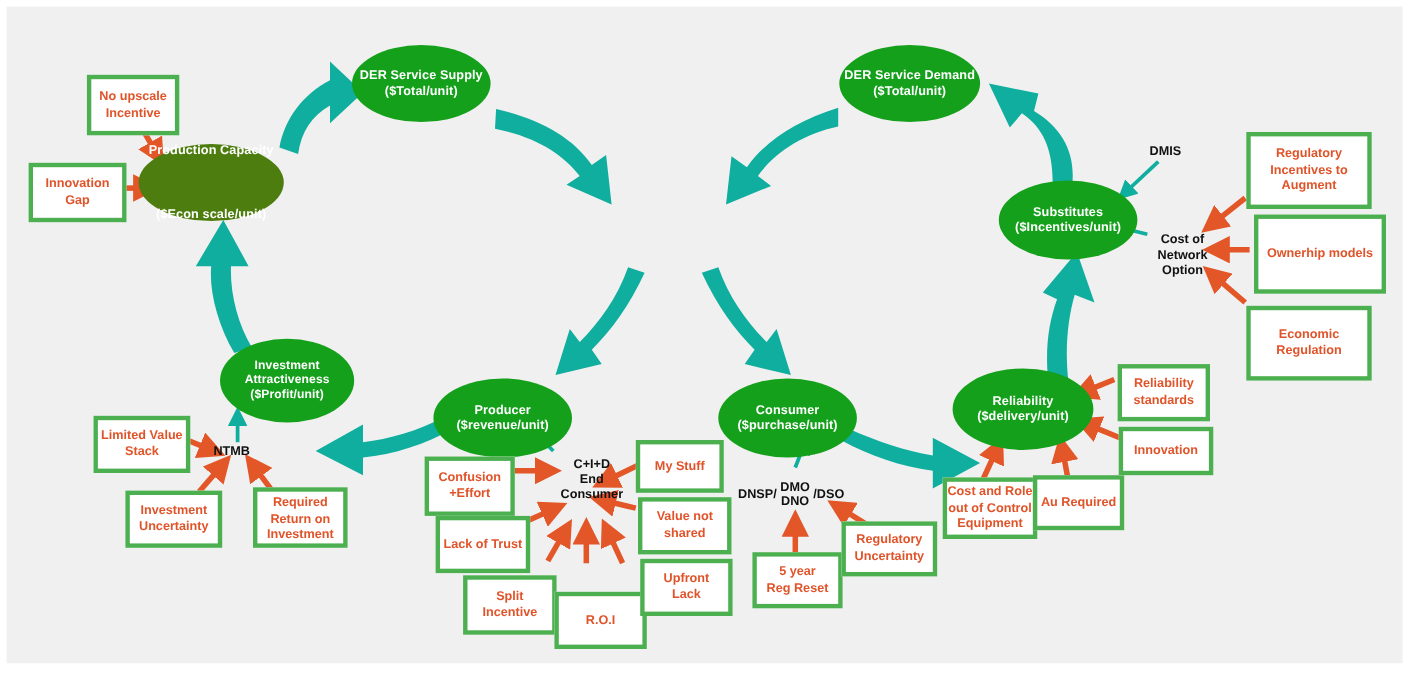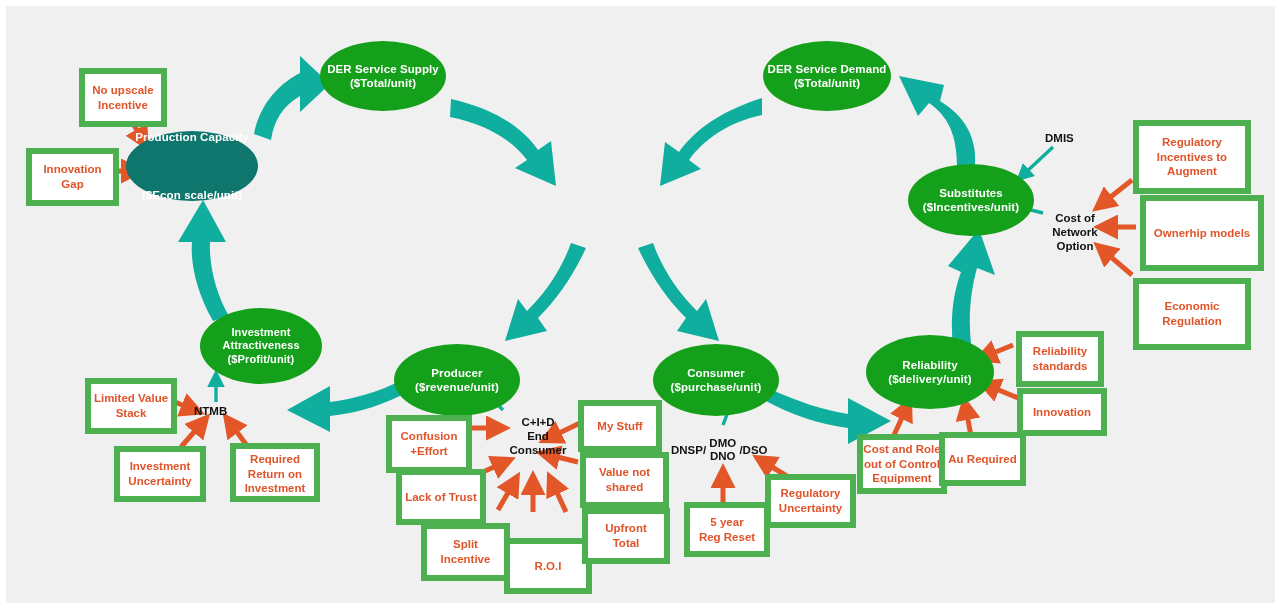--- a/index.html
+++ b/index.html
@@ -29,21 +29,21 @@
     text-align:center;
     font-weight:bold;
     line-height:1.22;
     letter-spacing:.1px;
   }
   .ellipse .l1,.ellipse .l2{display:block;white-space:nowrap;}
 
   .obox{
     position:absolute;
     background:#ffffff;
-    border:6px solid #0369a1;
+    border:4px solid #0369a1;
     color:#e0542a;
     display:flex;flex-direction:column;
     align-items:center;justify-content:center;
     text-align:center;
     font-weight:bold;
     font-size:11.5px;
     line-height:1.28;
   }
   .obox span{display:block;white-space:nowrap;}
 
@@ -139,21 +139,21 @@
   <div class="ellipse" style="left: 320px; top: 41px; width: 126px; height: 70px; font-size: 11.5px; background: rgb(20, 160, 26); color: rgb(255, 255, 255);">
     <span class="l1">DER Service Supply</span>
     <span class="l2">($Total/unit)</span>
   </div>
 
   <div class="ellipse" style="left: 763px; top: 41px; width: 128px; height: 70px; font-size: 11.5px; background: rgb(20, 160, 26); color: rgb(255, 255, 255);">
     <span class="l1">DER Service Demand</span>
     <span class="l2">($Total/unit)</span>
   </div>
 
-  <div class="ellipse" style="left: 126px; top: 131px; width: 132px; height: 70px; font-size: 11.5px; background: #0f766e; color: rgb(255, 255, 255); gap: 44px;">
+  <div class="ellipse" style="left: 126px; top: 131px; width: 132px; height: 70px; font-size: 11.5px; background: #4d7c0f; color: rgb(255, 255, 255); gap: 44px;">
     <span class="l1">Production Capacity</span>
     <span class="l2">($Econ scale/unit)</span>
   </div>
 
 
   <div class="ellipse" style="left: 908px; top: 164px; width: 126px; height: 72px; font-size: 11.5px; background: rgb(20, 160, 26); color: rgb(255, 255, 255);">
     <span class="l1">Substitutes</span>
     <span class="l2">($Incentives/unit)</span>
   </div>
 
@@ -241,21 +241,21 @@
     <span>My Stuff</span>
   </div>
 
   <div class="obox" style="left: 580px; top: 452px; width: 77px; height: 44px; border-color: rgb(76, 175, 80); background: rgb(255, 255, 255); color: rgb(224, 84, 42);">
     <span>Value not</span>
     <span>shared</span>
   </div>
 
   <div class="obox" style="left: 582px; top: 508px; width: 76px; height: 44px; border-color: rgb(76, 175, 80); background: rgb(255, 255, 255); color: rgb(224, 84, 42);">
     <span>Upfront</span>
-    <span>Total</span>
+    <span>Lack</span>
   </div>
 
   <div class="obox" style="left: 684px; top: 502px; width: 74px; height: 43px; border-color: rgb(76, 175, 80); background: rgb(255, 255, 255); color: rgb(224, 84, 42);">
     <span>5 year</span>
     <span>Reg Reset</span>
   </div>
 
   <div class="obox" style="left: 765px; top: 474px; width: 79px; height: 42px; border-color: rgb(76, 175, 80); background: rgb(255, 255, 255); color: rgb(224, 84, 42);">
     <span>Regulatory</span>
     <span>Uncertainty</span>

